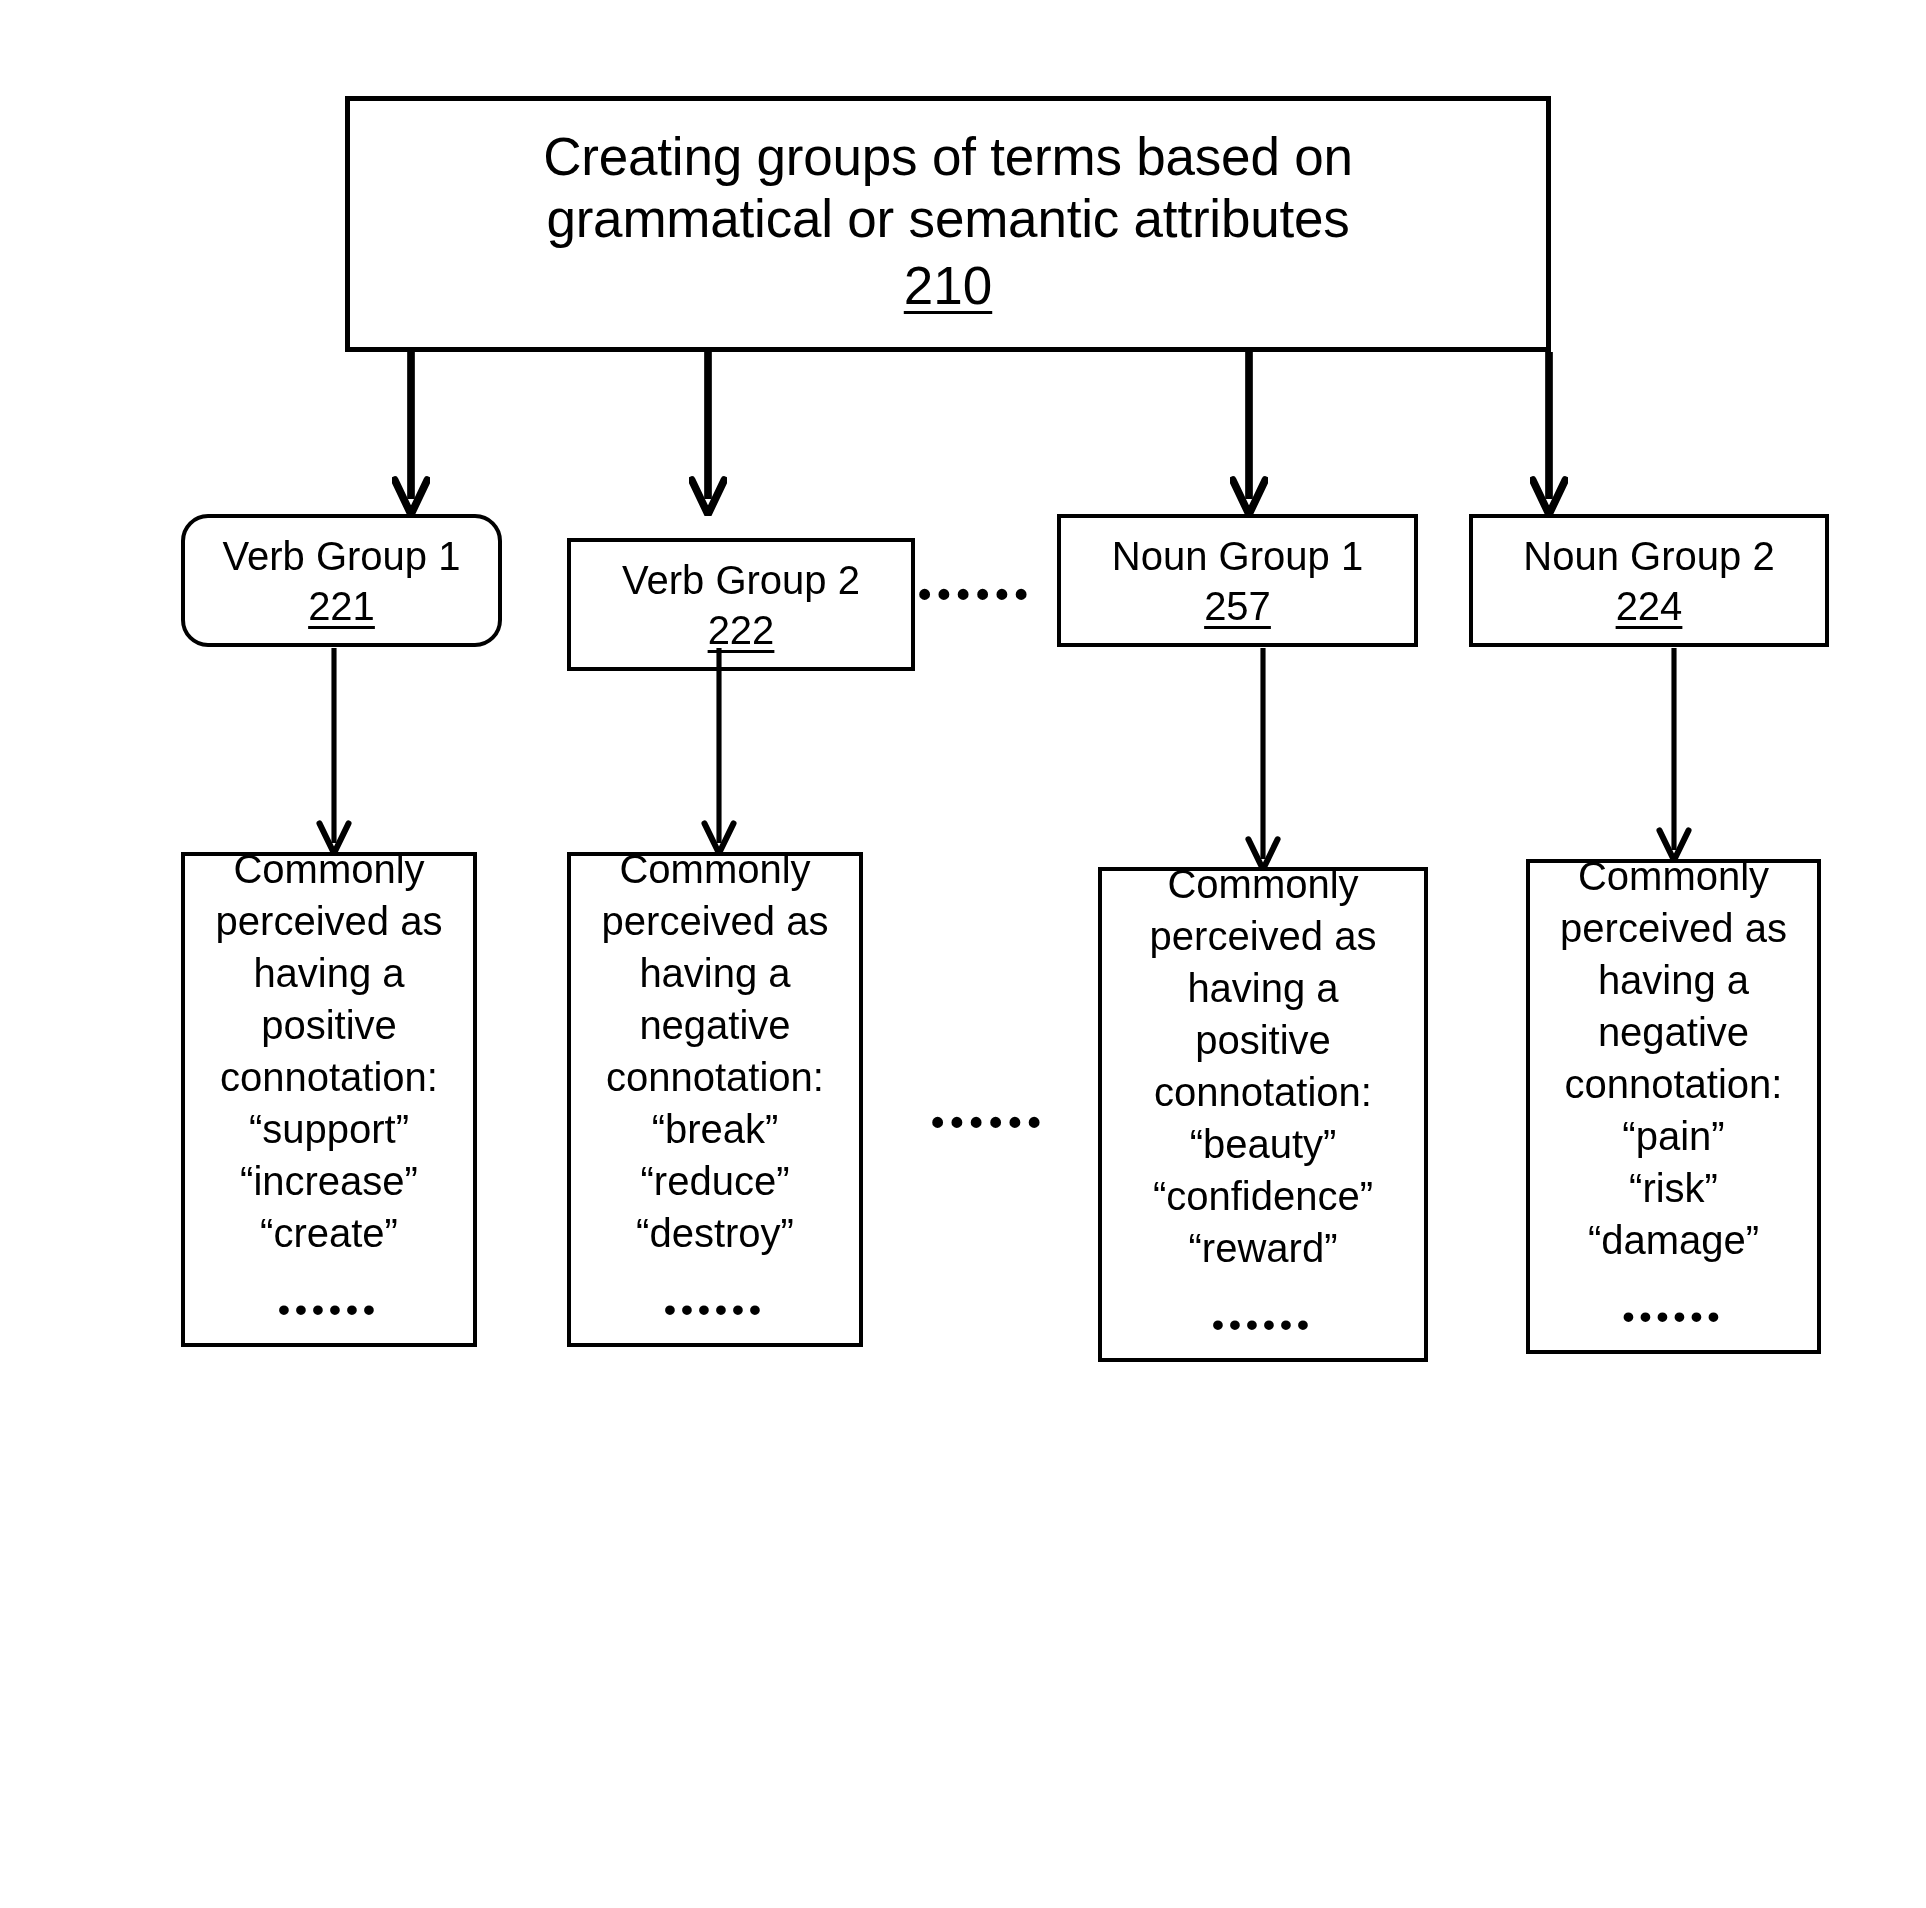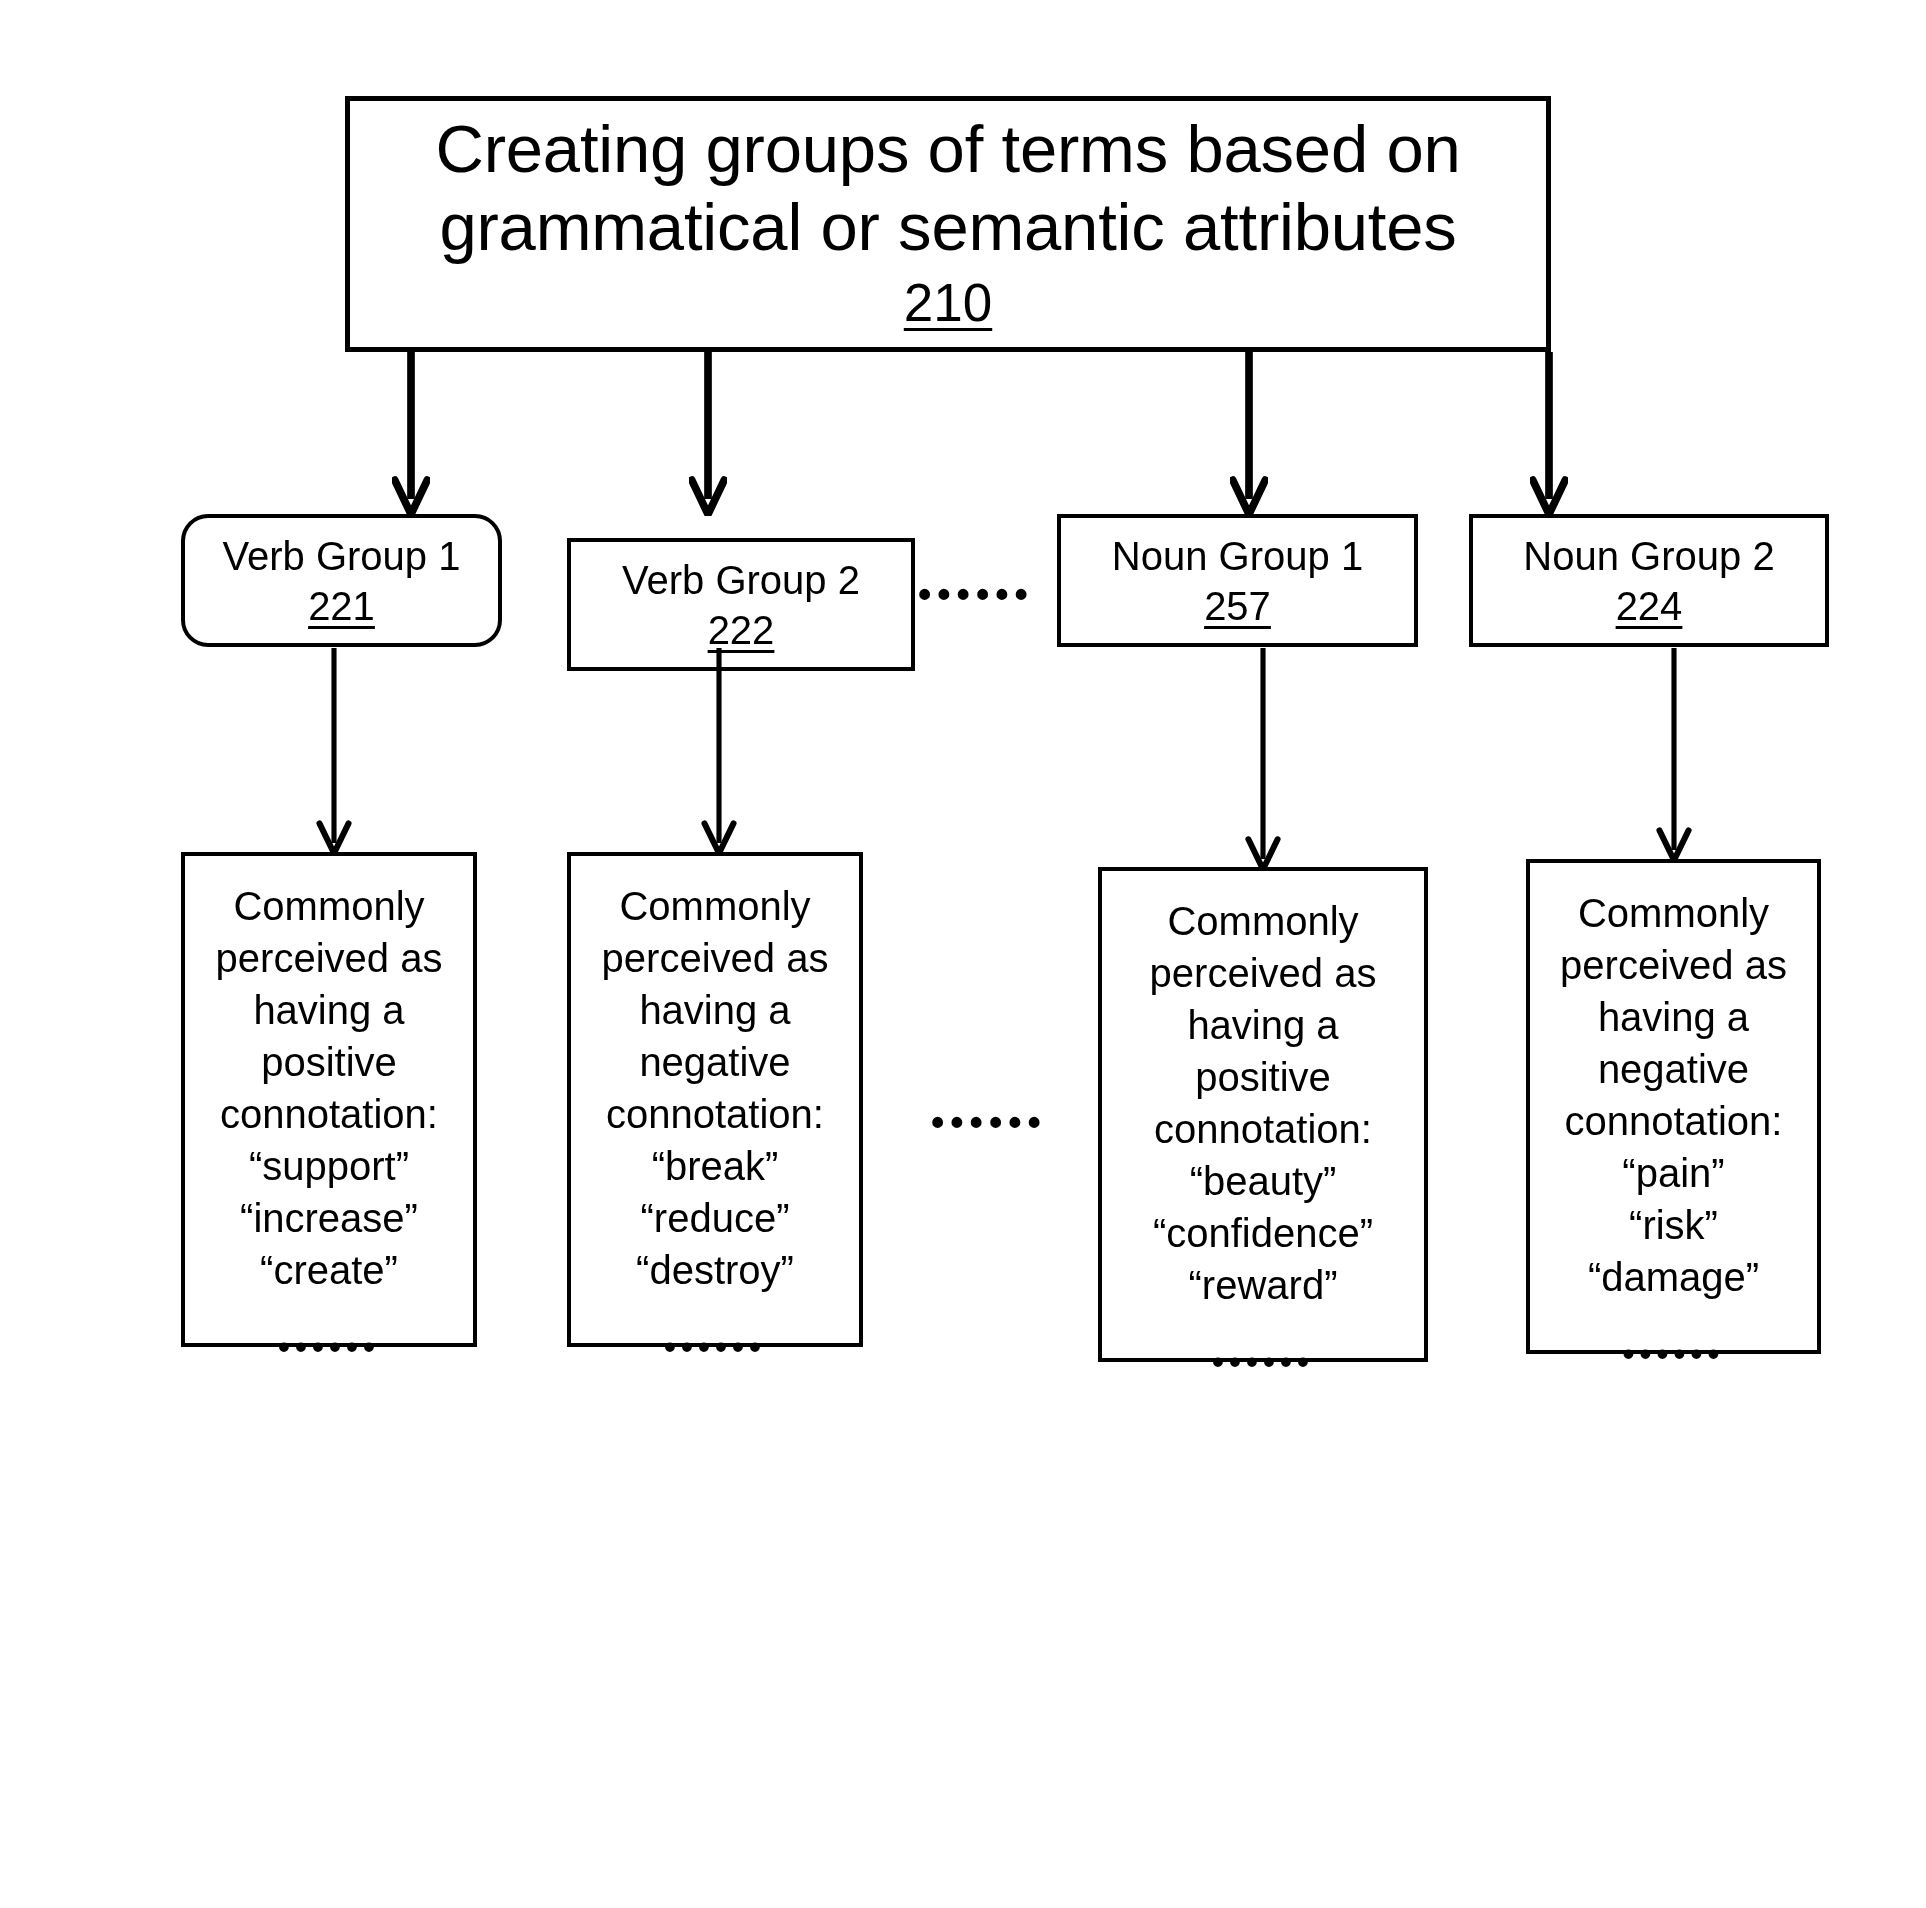--- a/index.html
+++ b/index.html
@@ -33,21 +33,21 @@
 
   .top-box {
     left: 345px;
     top: 96px;
     width: 1206px;
     height: 256px;
     border-width: 5.1px;
     padding: 0 26px;
   }
   .top-box .line {
-    font-size: 67px;
+    font-size: 53px;
     line-height: 1.17;
     letter-spacing: -0.2px;
     white-space: nowrap;
   }
   .top-box .refnum {
     font-size: 53px;
     line-height: 1.35;
     text-decoration: underline;
     text-underline-offset: 6.8px;
     text-decoration-thickness: 3.4px;
@@ -69,21 +69,21 @@
     text-underline-offset: 6px;
     text-decoration-thickness: 3.4px;
   }
 
   .g1 { left: 181px;  top: 514px; width: 321px; border-radius: 27px; }
   .g2 { left: 567px;  top: 514px; width: 348px; margin-top: 24px; }
   .g3 { left: 1057px; top: 514px; width: 361px; }
   .g4 { left: 1469px; top: 514px; width: 360px; }
 
   .detail-box {
-    justify-content: flex-start;
+    justify-content: flex-end;
     padding: 24px 10.3px 17px 10.3px;
   }
   .detail-box .dline {
     font-size: 40px;
     line-height: 1.30;
     white-space: nowrap;
   }
   .detail-box .ddots {
     font-size: 34px;
     line-height: 1.0;

